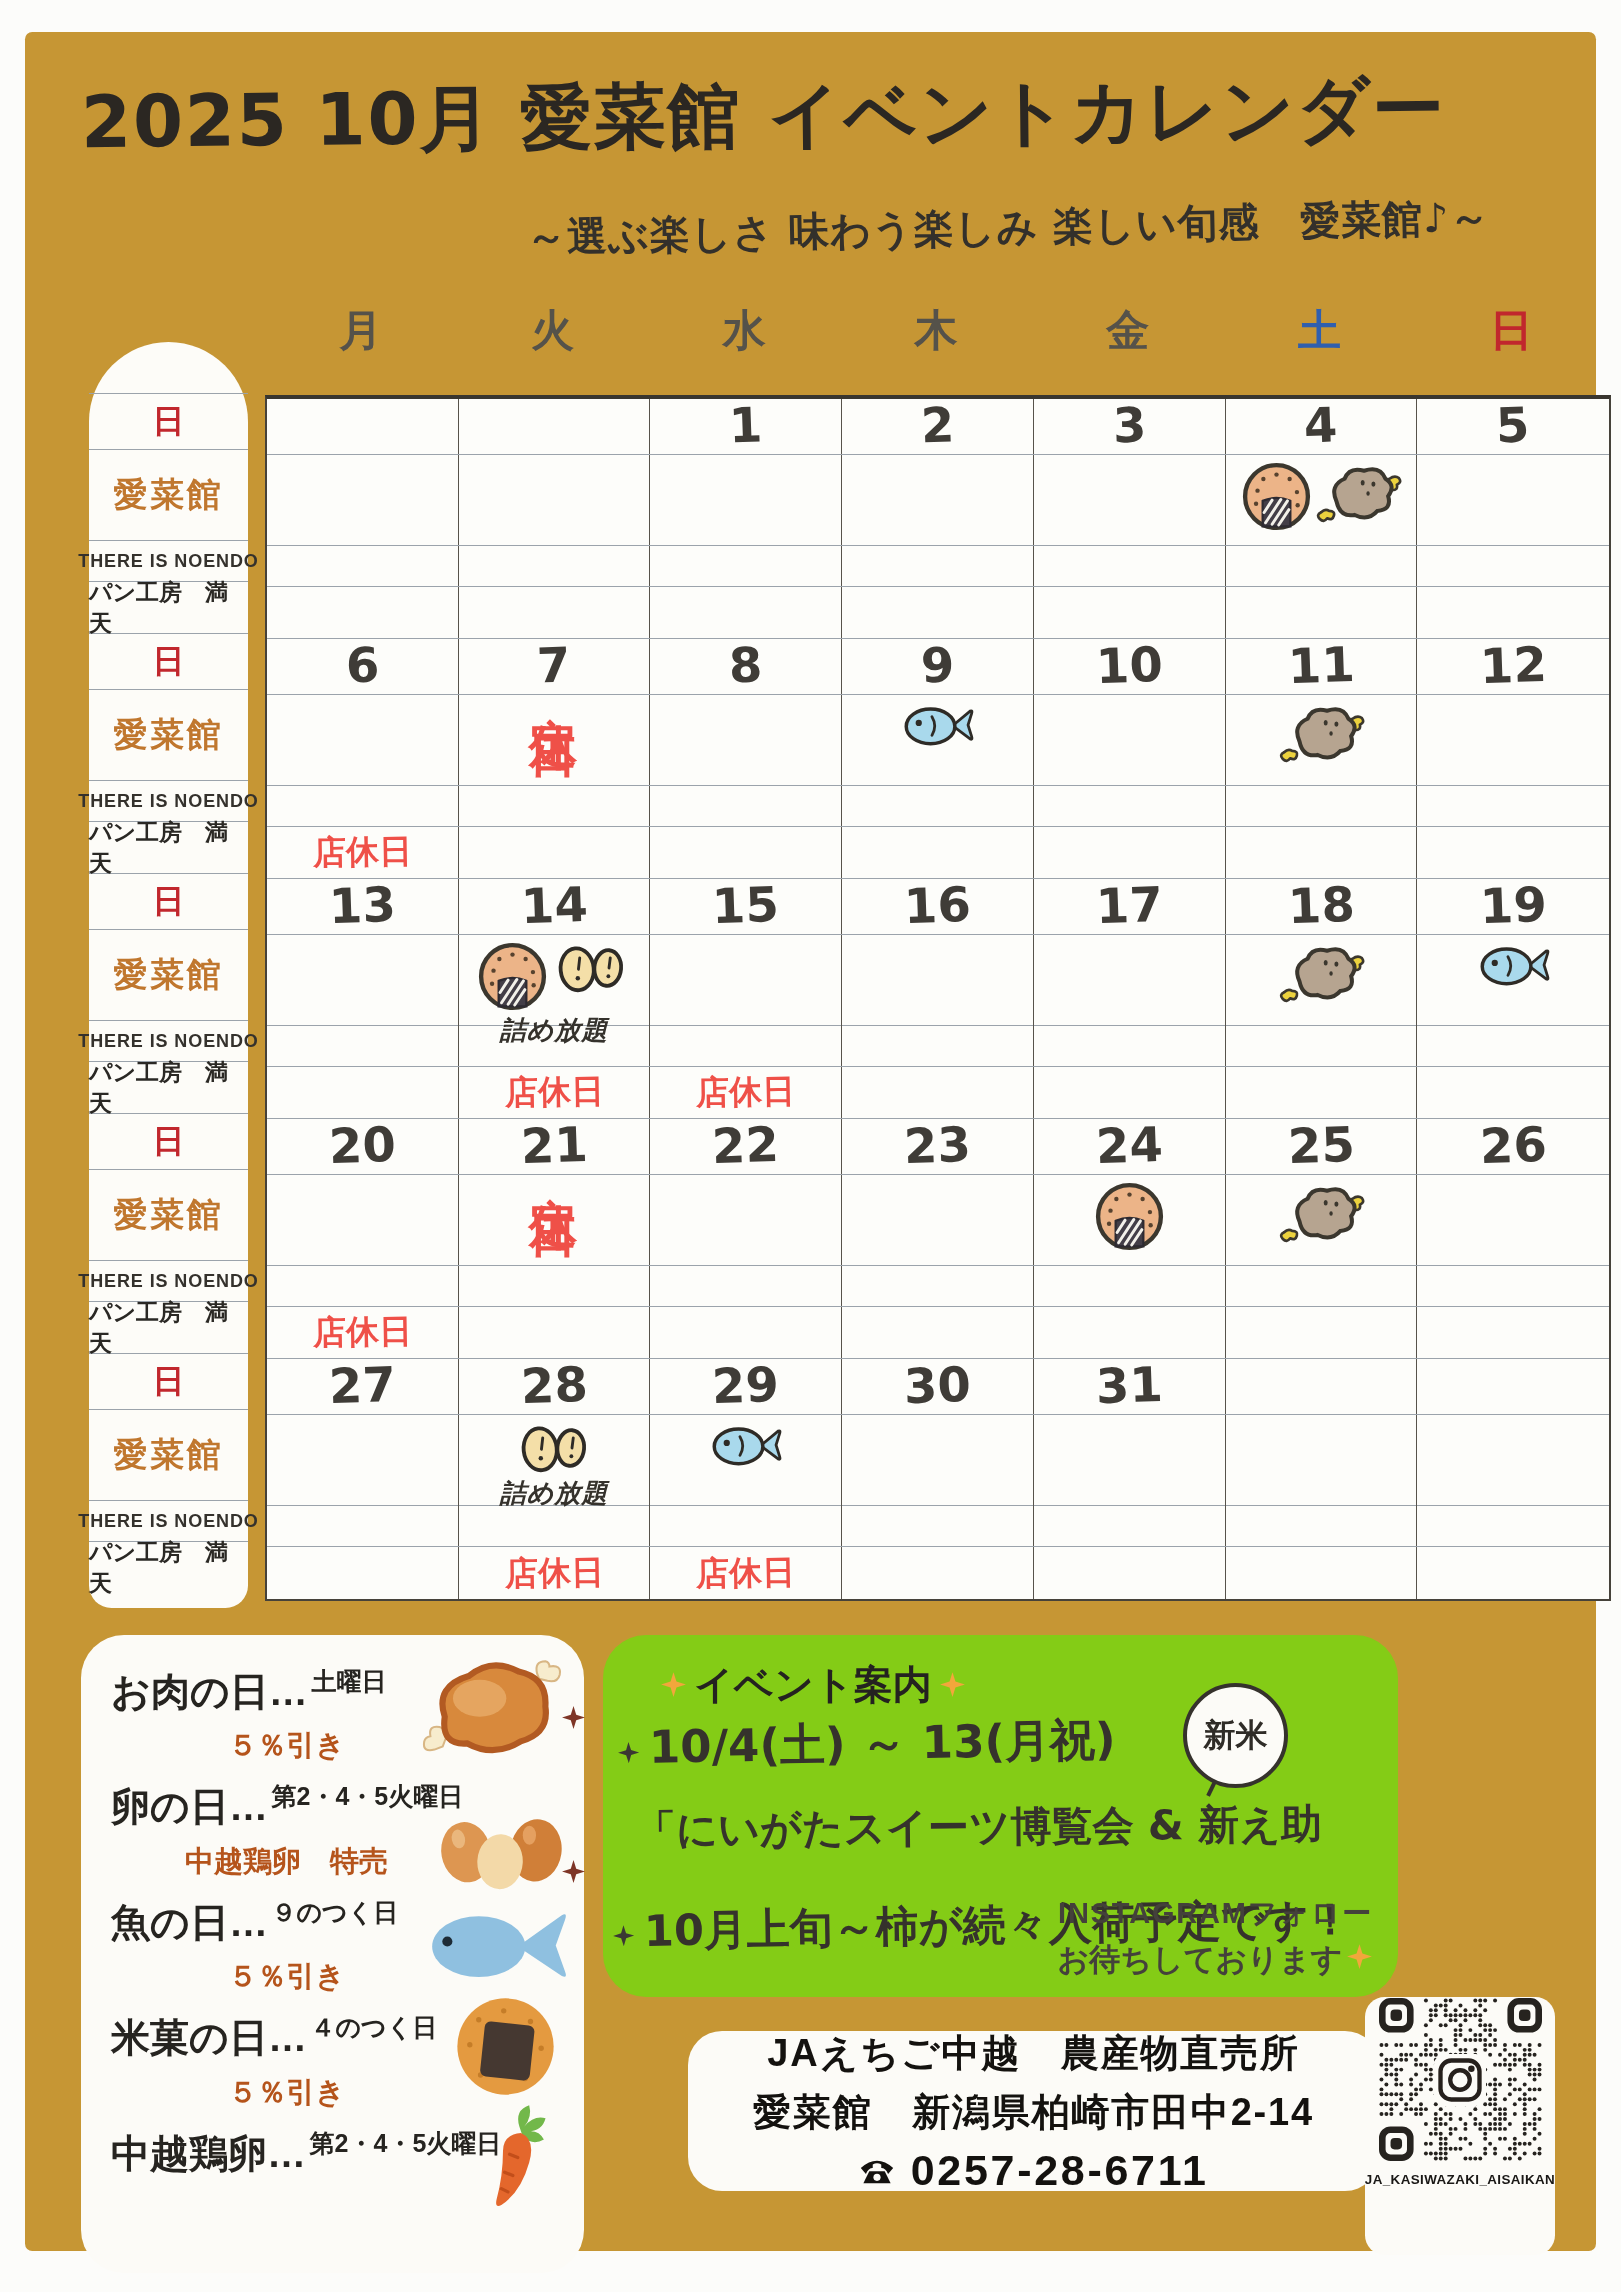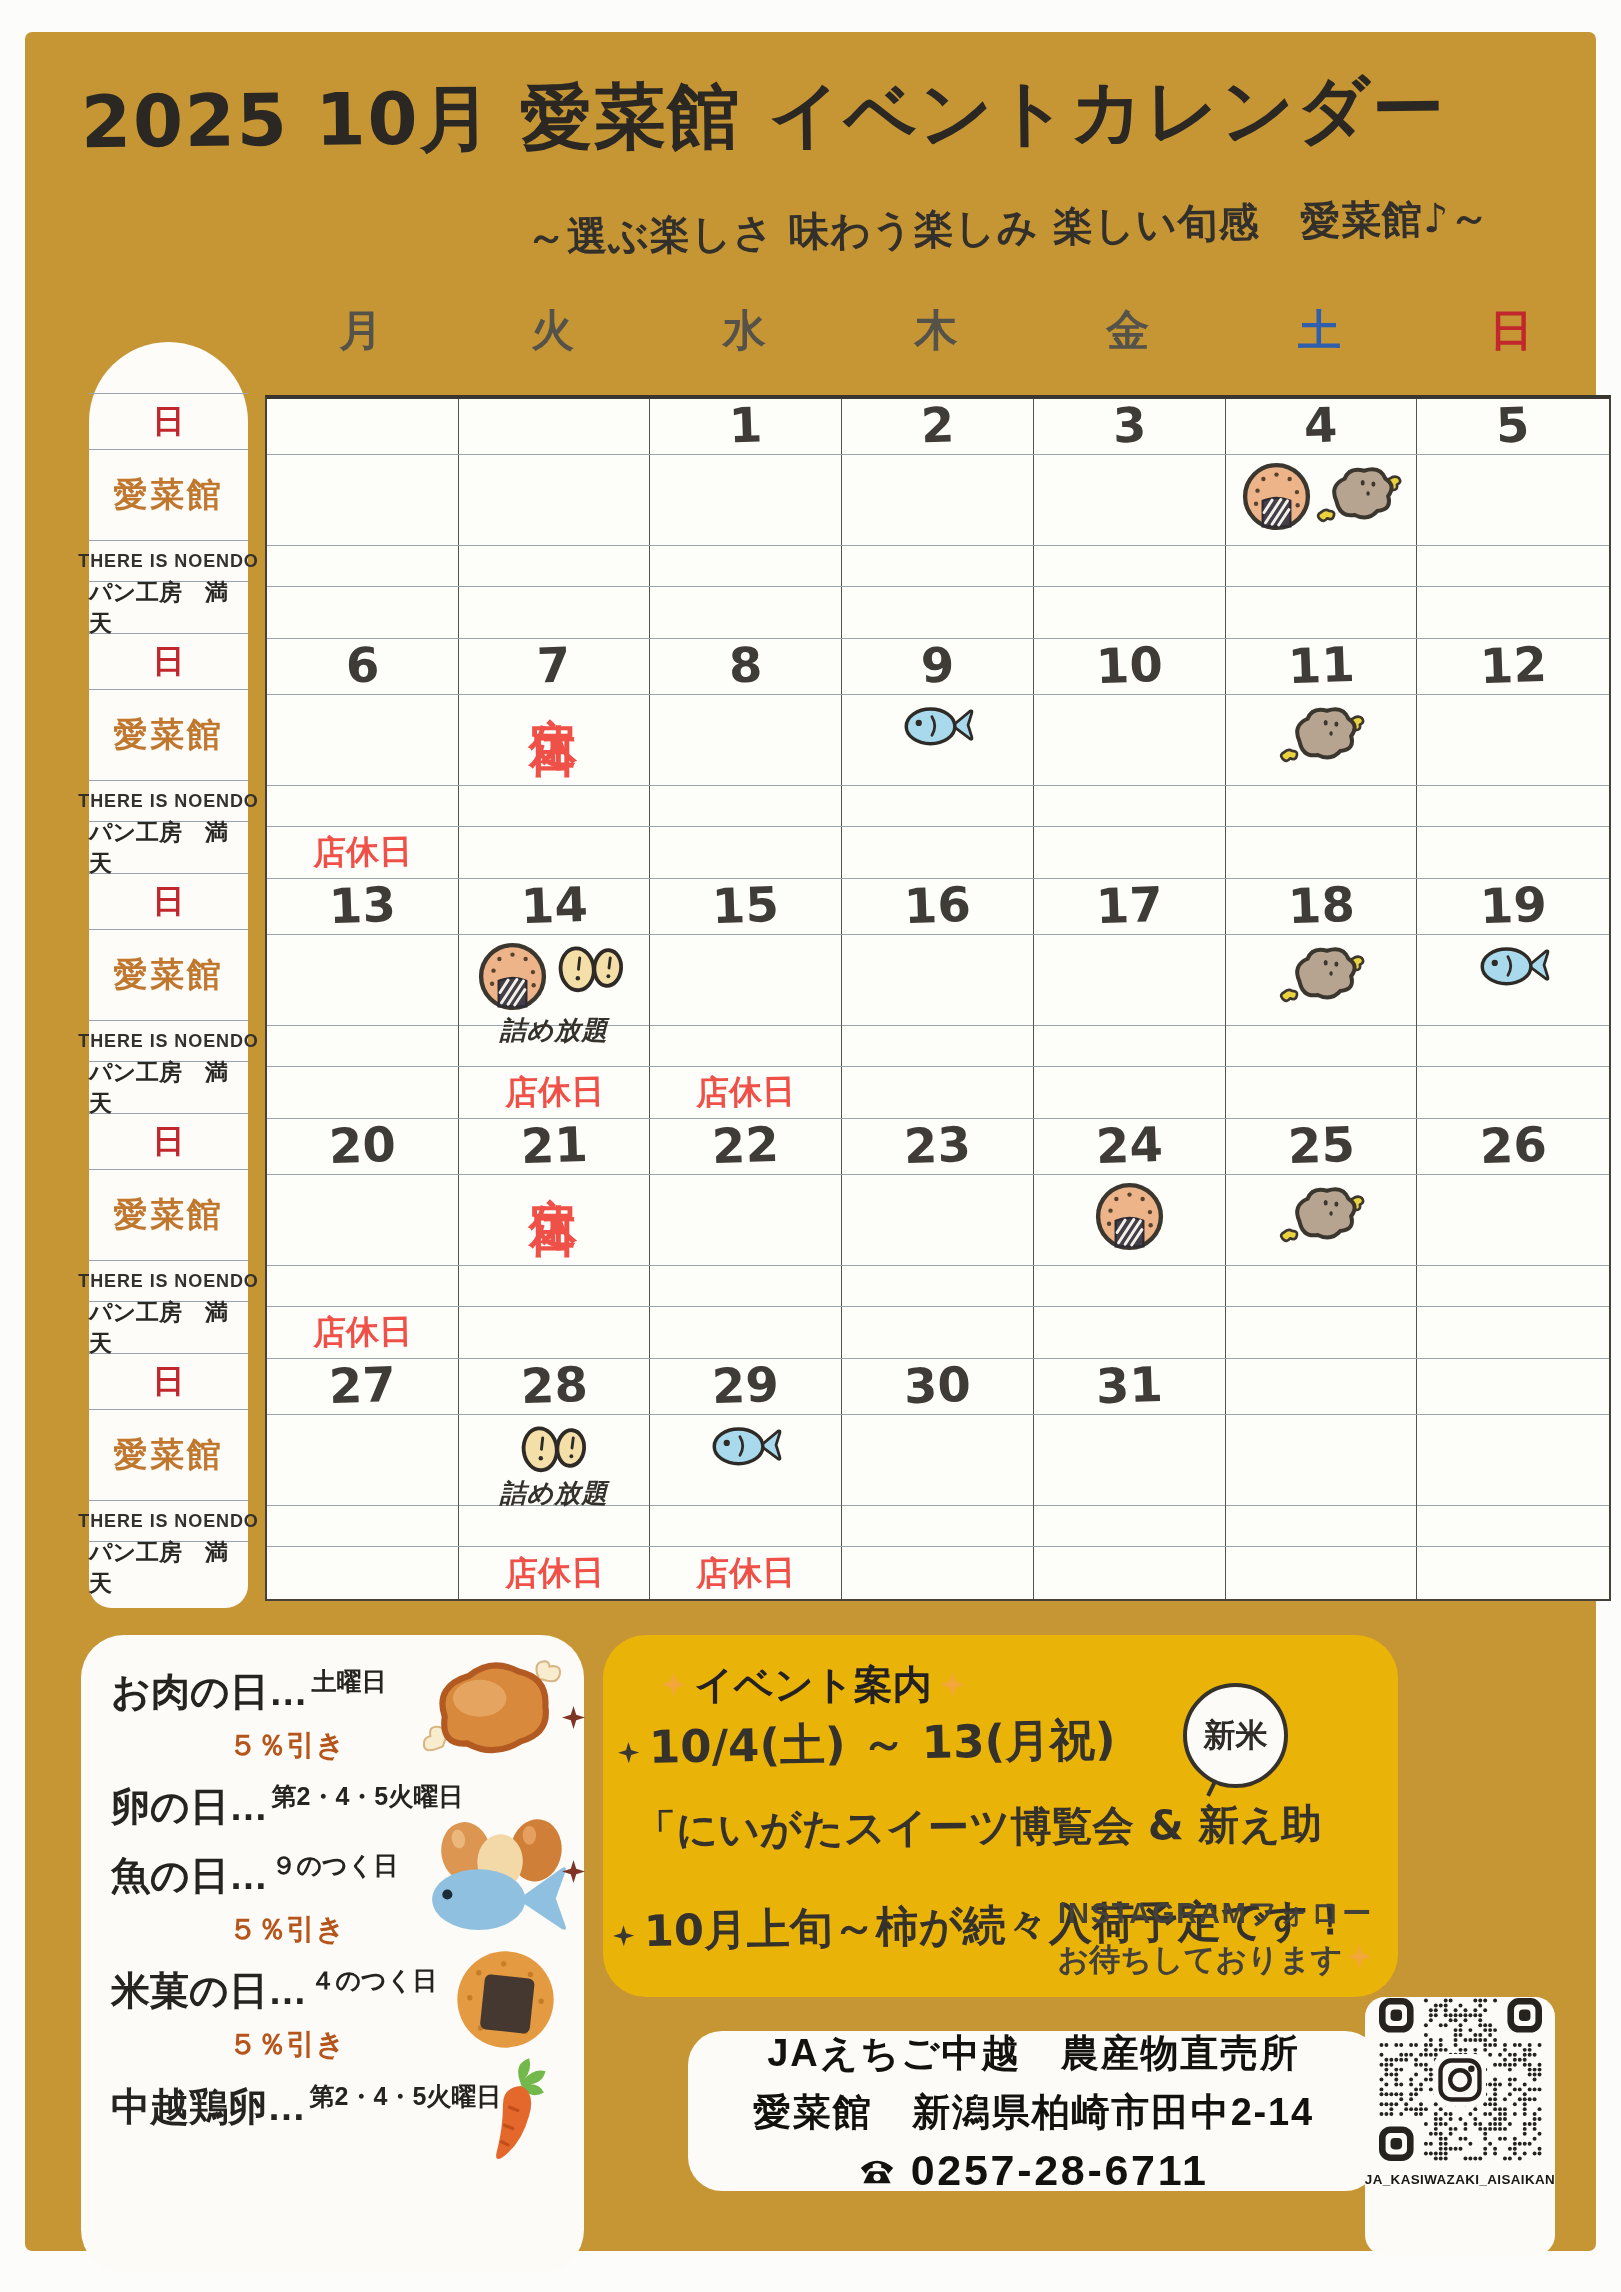--- a/index.html
+++ b/index.html
@@ -55,21 +55,21 @@
   .lg-when{font-size:25px;font-weight:700;color:#262420;margin-left:3.6px;white-space:nowrap;}
   .lg-deal{font-size:29px;font-weight:800;color:#b5541b;text-align:center;width:78%;margin-top:7.2px;white-space:nowrap;}
   .lg-icon{position:absolute;z-index:1;line-height:0;}
   .lg-item:nth-child(1) .lg-icon{right:-9px;top:-16px;width:154px;}
   .lg-item:nth-child(2) .lg-icon{right:-10.7px;top:23px;width:142px;}
   .lg-item:nth-child(3) .lg-icon{right:-12.5px;top:5.4px;width:152px;}
   .lg-item:nth-child(4) .lg-icon{right:1.8px;top:-18px;width:107px;}
   .lg-item:nth-child(5) .lg-icon{right:3.6px;top:-30px;width:90px;}
   .lg-icon svg{width:100%;height:auto;}
 
-  .events{position:absolute;left:578px;top:1603px;width:795px;height:362px;background:#eab308;border-radius:43px;}
+  .events{position:absolute;left:578px;top:1603px;width:795px;height:362px;background:#84cc16;border-radius:43px;}
   .ev-title{position:absolute;left:57px;top:23px;display:flex;align-items:center;gap:7.2px;font-size:39px;font-weight:800;color:#242220;}
   .ev-l1{position:absolute;left:14.3px;top:79px;font-size:45px;font-weight:700;color:#35322c;display:flex;align-items:center;gap:9px;transform:rotate(-1deg);white-space:nowrap;}
   .ev-l2{position:absolute;left:32px;top:165px;font-size:41px;font-weight:700;color:#35322c;transform:rotate(-0.5deg);white-space:nowrap;}
   .ev-l3{position:absolute;left:9px;top:262px;font-size:43px;font-weight:700;color:#35322c;display:flex;align-items:center;gap:9px;transform:rotate(-1deg);white-space:nowrap;}
   .badge{position:absolute;left:580px;top:48px;width:97px;height:97px;border:4.5px solid #35322c;border-radius:50%;display:flex;align-items:center;justify-content:center;font-size:32px;font-weight:800;color:#2f2c27;background:#fcfbf7;}
   .badge::after{content:"";position:absolute;left:21.5px;bottom:-15px;width:10.7px;height:16px;border-left:4.5px solid #35322c;transform:rotate(26deg);}
   .ig{position:absolute;right:25px;bottom:16px;text-align:right;color:#44413b;}
   .ig-1{font-size:29px;font-weight:800;letter-spacing:1.8px;}
   .ig-2{font-size:31px;font-weight:800;display:flex;align-items:center;gap:3.6px;justify-content:flex-end;margin-top:5.4px;}
 
@@ -664,20 +664,21 @@
               </g>
               <path d="M28 66 Q18 36 52 26 Q74 8 100 22 Q128 28 126 56 Q130 82 102 90 Q76 106 50 92 Q24 94 28 66Z" fill="#d8893c" stroke="#b25a22" stroke-width="6"></path>
               <ellipse cx="62" cy="48" rx="26" ry="18" fill="#e8aa66" opacity="0.85"></ellipse>
             </svg></span>
         </div>
         <div class="lg-item">
           <div class="lg-line1">
             <span class="lg-name">卵の日…</span>
             <span class="lg-when">第2・4・5火曜日</span>
           </div>
+          <div class="lg-deal">中越鶏卵　特売</div>
           <span class="lg-icon"><svg viewBox="0 0 150 100">
               <ellipse cx="38" cy="52" rx="26" ry="32" fill="#dd9651" transform="rotate(-10 38 52)"></ellipse>
               <ellipse cx="112" cy="50" rx="27" ry="33" fill="#d07f38" transform="rotate(8 112 50)"></ellipse>
               <ellipse cx="74" cy="62" rx="24" ry="29" fill="#f3d9a8" transform="rotate(3 74 62)"></ellipse>
               <ellipse cx="30" cy="38" rx="7" ry="10" fill="#f0c490" opacity="0.7" transform="rotate(-12 30 38)"></ellipse>
               <ellipse cx="105" cy="34" rx="7" ry="10" fill="#eaa96a" opacity="0.8"></ellipse>
             </svg></span>
         </div>
         <div class="lg-item">
           <div class="lg-line1">

